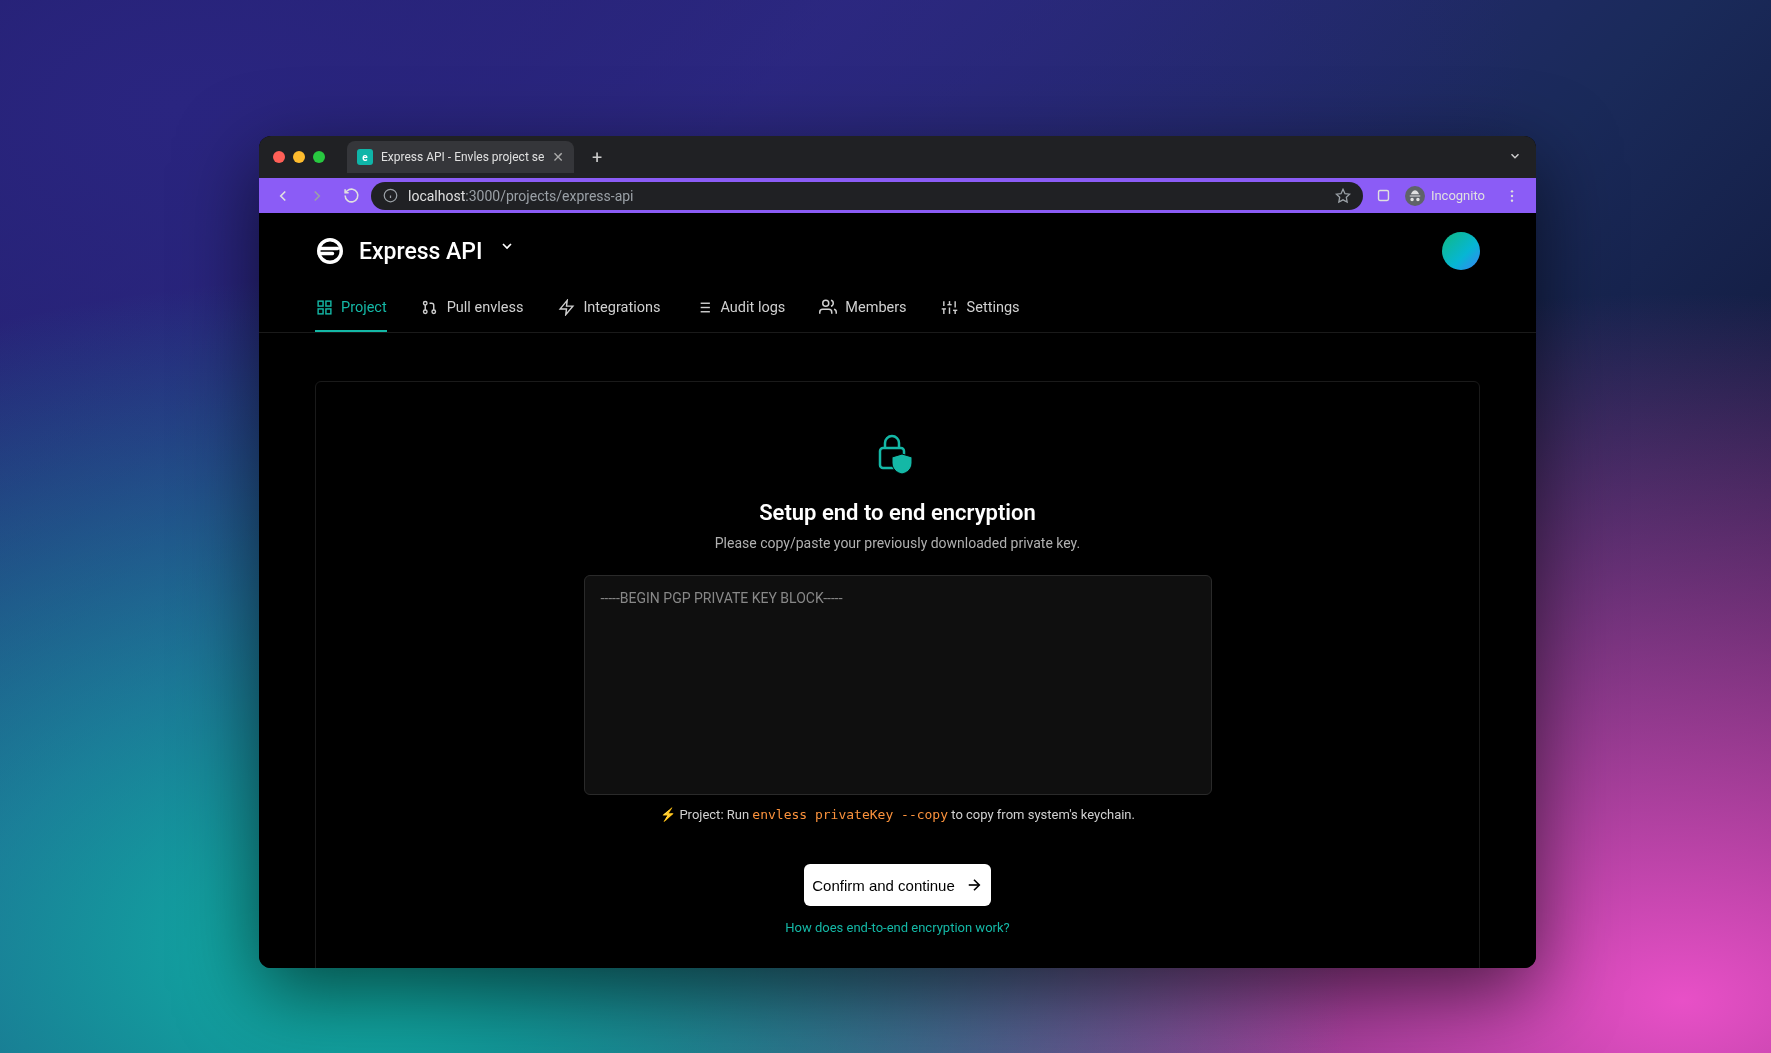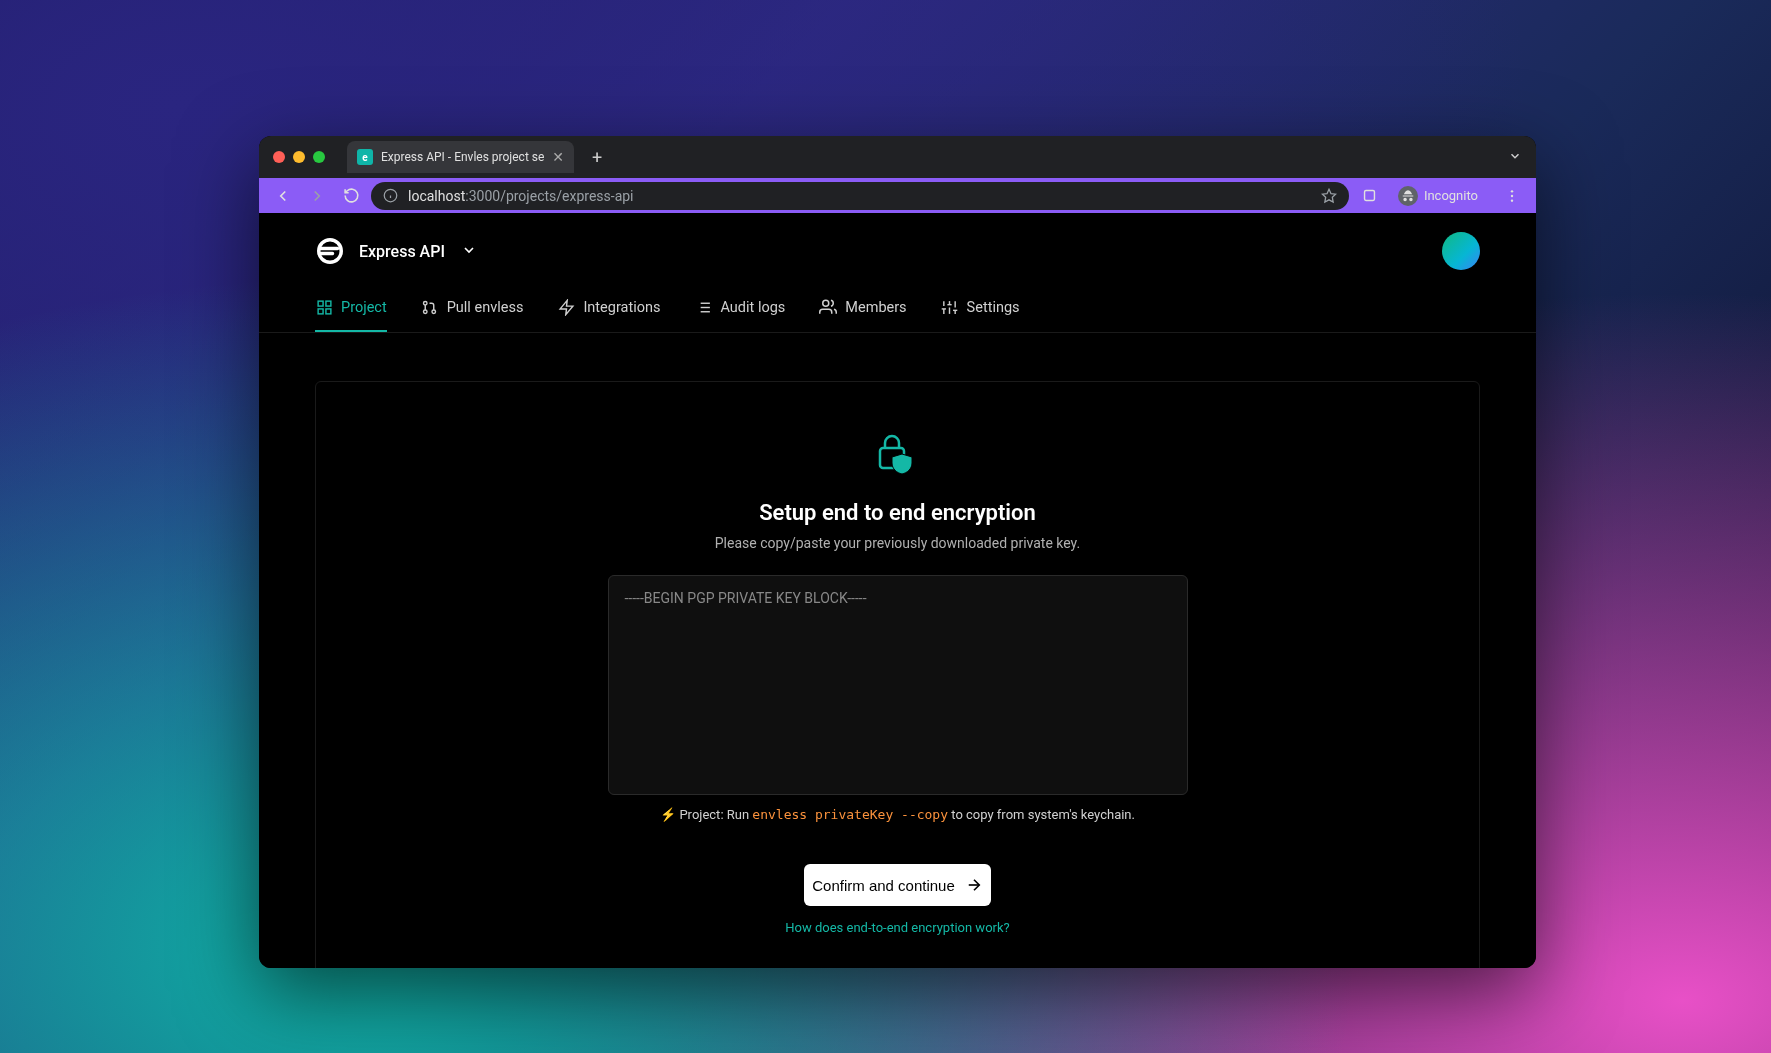--- a/index.html
+++ b/index.html
@@ -90,21 +90,21 @@
     border-radius: 14px;
     display: flex;
     align-items: center;
     padding: 0 12px;
     gap: 10px;
     color: #9aa0a6;
     font-size: 14px;
   }
   .address .host { color: #e0e0e0; }
   .address .path { color: #9aa0a6; }
-  .addr-right { display: flex; align-items: center; gap: 20px; margin-left: 6px; }
+  .addr-right { display: flex; align-items: center; gap: 13px; margin-left: 6px; }
   .incognito-badge {
     display: flex; align-items: center; gap: 6px; color: #e0e0e0; font-size: 13px;
   }
   .incognito-icon {
     width: 20px; height: 20px; border-radius: 50%; background: #5f6368; display: flex; align-items: center; justify-content: center;
   }
 
   .app {
     background: #000;
     height: calc(100% - 78px);
@@ -116,21 +116,21 @@
     align-items: center;
     padding: 18px 56px 0 56px;
     gap: 14px;
   }
   .logo {
     width: 30px; height: 30px;
   }
   .project-switcher {
     display: flex;
     gap: 16px;
-    font-size: 16px;
+    font-size: 23px;
     font-weight: 500;
     cursor: pointer;
   }
   .app-header-spacer { flex: 1; }
   .avatar {
     width: 38px; height: 38px; border-radius: 50%;
     background: linear-gradient(135deg, #10b981 0%, #06b6d4 60%, #3b82f6 100%);
   }
 
   .tabs-nav {
@@ -169,21 +169,21 @@
     font-weight: 600;
     margin-bottom: 10px;
   }
   .card-subtitle {
     font-size: 14px;
     color: #b0b0b0;
     margin-bottom: 24px;
   }
 
   .key-textarea {
-    width: 580px;
+    width: 628px;
     height: 220px;
     background: #0f0f0f;
     border: 1px solid #2a2a2a;
     border-radius: 6px;
     padding: 14px 16px;
     color: #b0b0b0;
     font-size: 14px;
     font-family: inherit;
     resize: none;
     outline: none;

